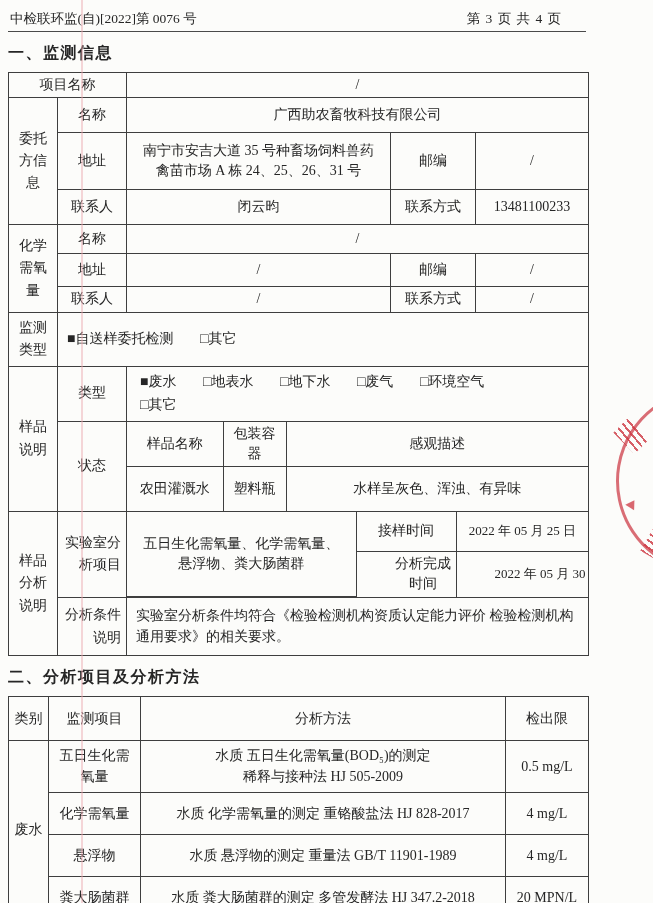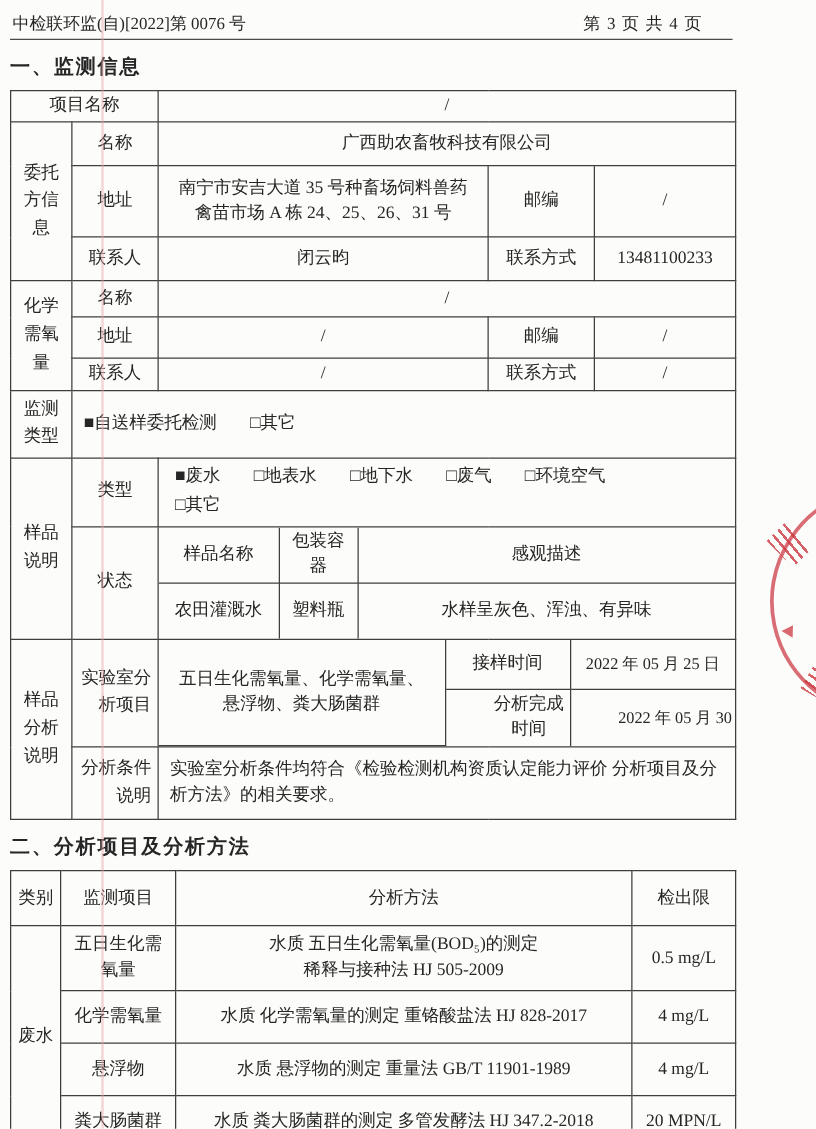--- a/index.html
+++ b/index.html
@@ -246,21 +246,21 @@
         <tr class="nh30">
           <td>分析完成时间</td>
           <td class="date-cell">2022 年 05 月 30 日</td>
         </tr>
       </tbody>
           </table>
     </td>
   </tr>
   <tr class="h58">
     <td class="grp4"><span>分析条件说明</span></td>
-    <td colspan="3" class="left">实验室分析条件均符合《检验检测机构资质认定能力评价 分析项目及分析方法》的相关要求。</td>
+    <td colspan="3" class="left">实验室分析条件均符合《检验检测机构资质认定能力评价 检验检测机构通用要求》的相关要求。</td>
   </tr>
 </tbody>
   </table>
 
 <div class="sec-title">二、分析项目及分析方法</div>
 
 <table id="t2">
   <colgroup>
       <col style="width:40px">
       <col style="width:92px">

